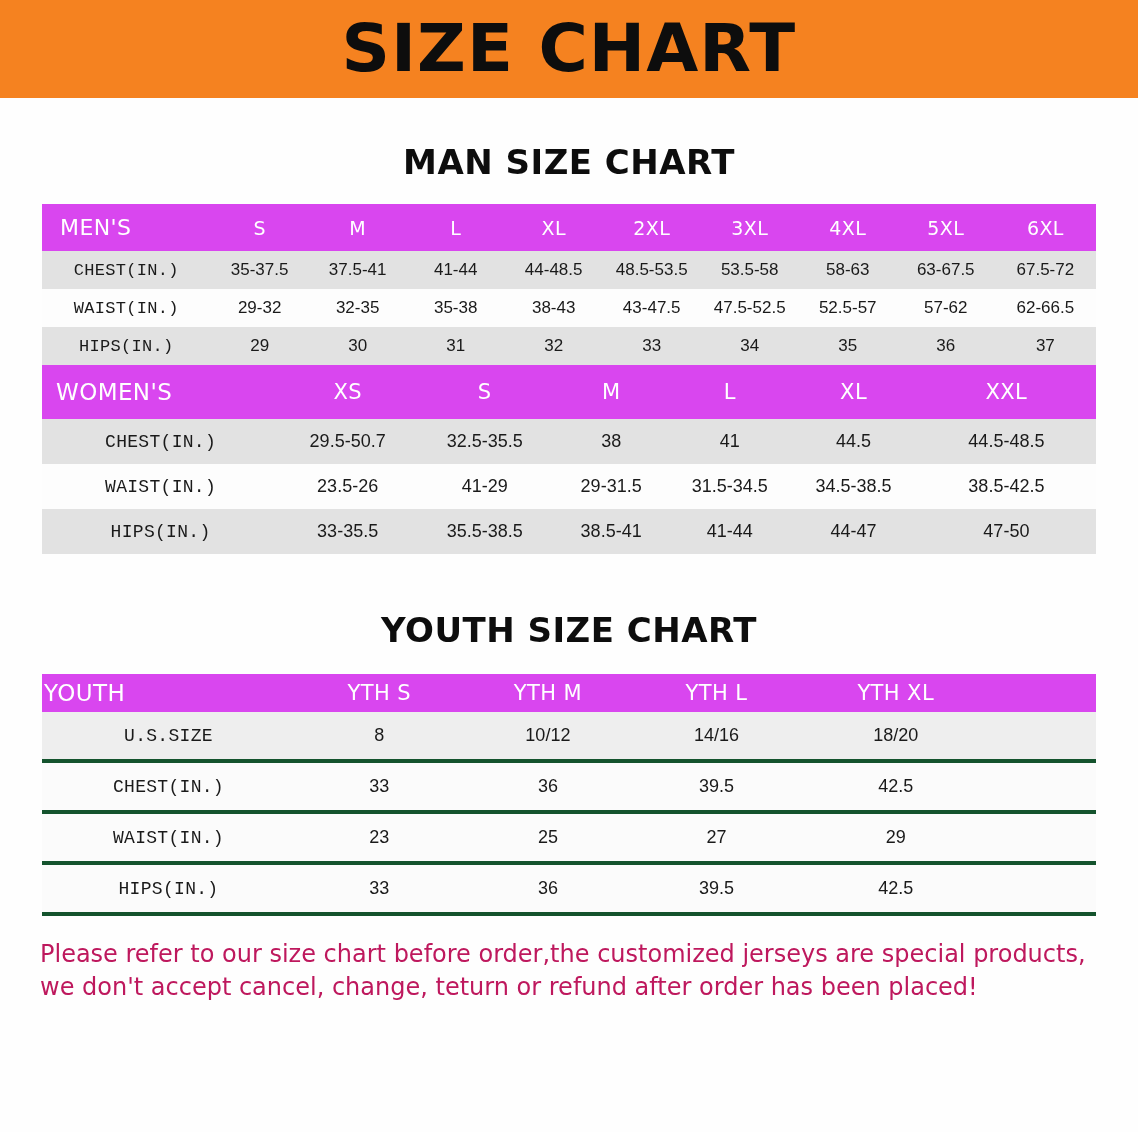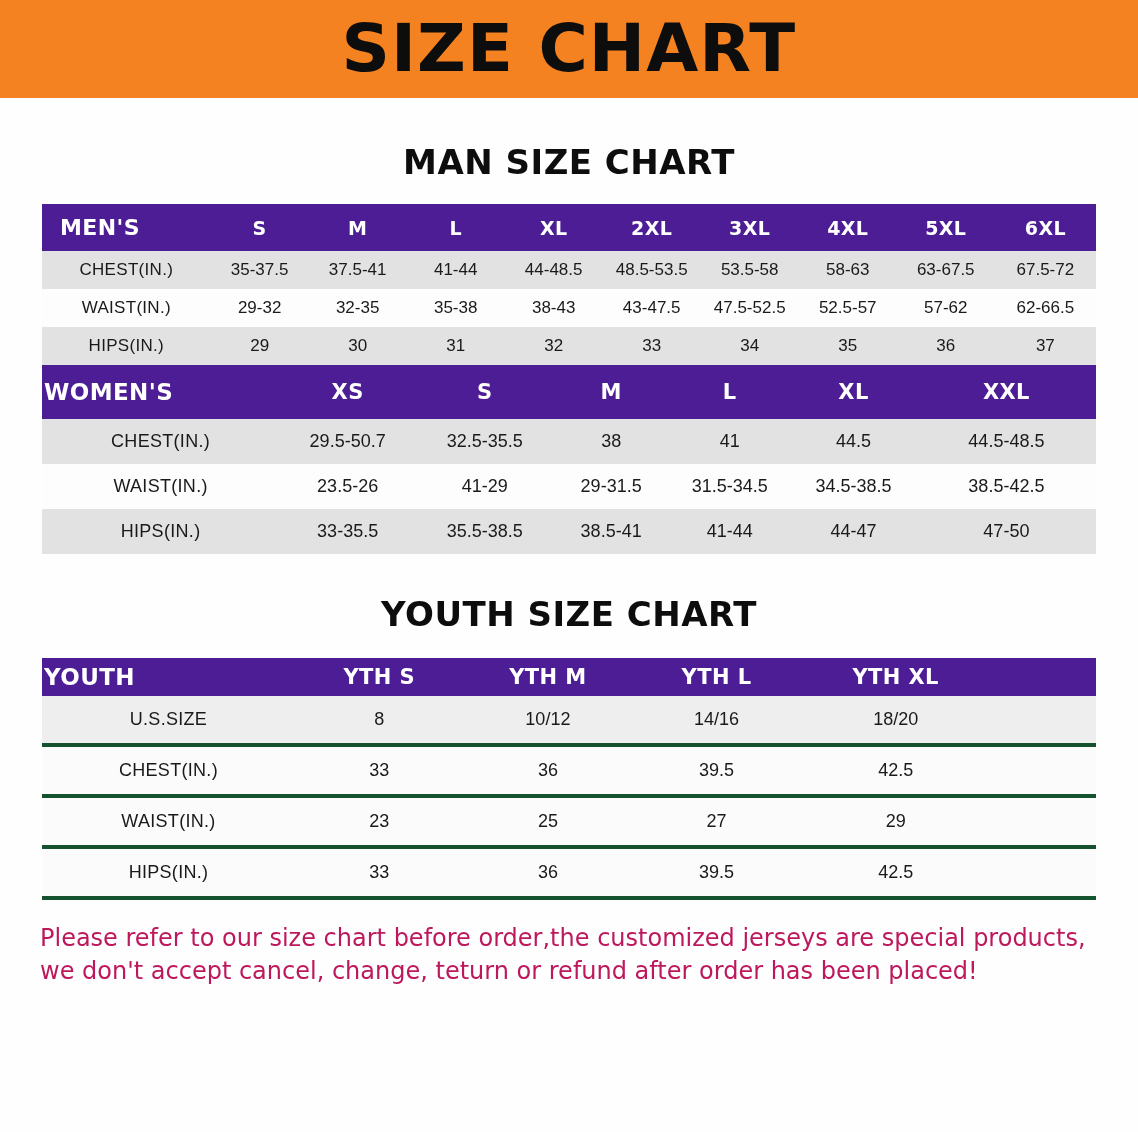--- a/index.html
+++ b/index.html
@@ -43,36 +43,36 @@
   .section-title {
     text-align: center;
     font-family: "DejaVu Sans", sans-serif;
     font-weight: bold;
     font-size: 34px;
     color: #0d0d0d;
     letter-spacing: 0.5px;
   }
   .t-man   { margin-top: 44px; margin-bottom: 22px; }
   .t-women { margin-top: 42px; margin-bottom: 22px; }
-  .t-youth { margin-top: 40px; margin-bottom: 24px; }
+  .t-youth { margin-top: 56px; margin-bottom: 24px; }
 
   
   .table-wrap {
     margin: 0 42px;
   }
   table {
     width: 100%;
     border-collapse: collapse;
     table-layout: fixed;
   }
   thead th {
-    background: #4c1d95;
+    background: #d946ef;
     color: #ffffff;
     font-family: "DejaVu Sans", sans-serif;
-    font-weight: bold;
+    font-weight: normal;
     font-size: 19px;
     padding: 11px 2px;
     text-align: center;
     letter-spacing: 0.4px;
   }
   thead th.rowhead {
     text-align: left;
     padding-left: 18px;
     font-size: 22px;
   }
@@ -80,36 +80,37 @@
     font-size: 17px;
     text-align: center;
     padding: 9px 2px;
     color: #1a1a1a;
     font-family: "Liberation Sans", sans-serif;
   }
   tbody td.rowhead {
     text-align: center;
     font-size: 17px;
     letter-spacing: 0.3px;
+    font-family: Liberation Mono, monospace;
   }
   tbody tr.shade td { background: #e2e2e2; }
   tbody tr.plain td { background: #fdfdfd; }
 
   
   .youth tbody tr td {
     background: #fbfbfb;
     border-bottom: 4px solid #14532d;
     padding: 13px 2px;
     font-size: 18px;
   }
   .youth tbody tr:first-child td { background: #eeeeee; }
   .youth thead th { font-size: 21px; padding: 6px 2px; }
   .youth thead th.rowhead { font-size: 23px; }
 
-  .women thead th { font-size: 21px; padding: 14px 2px; }
+  .women thead th { font-size: 21px; padding: 14px 14px; }
   .women thead th.rowhead { font-size: 23px; }
   .women tbody td { font-size: 18px; padding: 12px 2px; }
 
   
   .note {
     margin: 22px 40px 0 40px;
     color: #be185d;
     font-family: "DejaVu Sans", sans-serif;
     font-size: 24px;
     line-height: 1.38;

